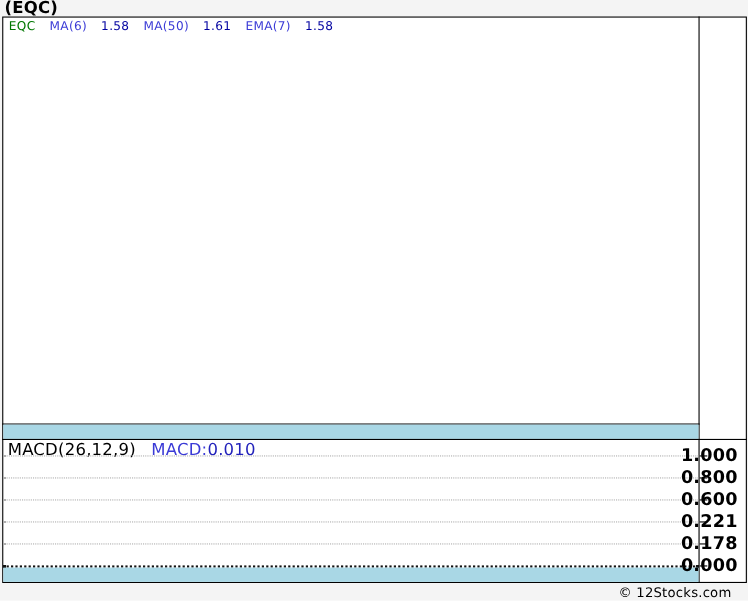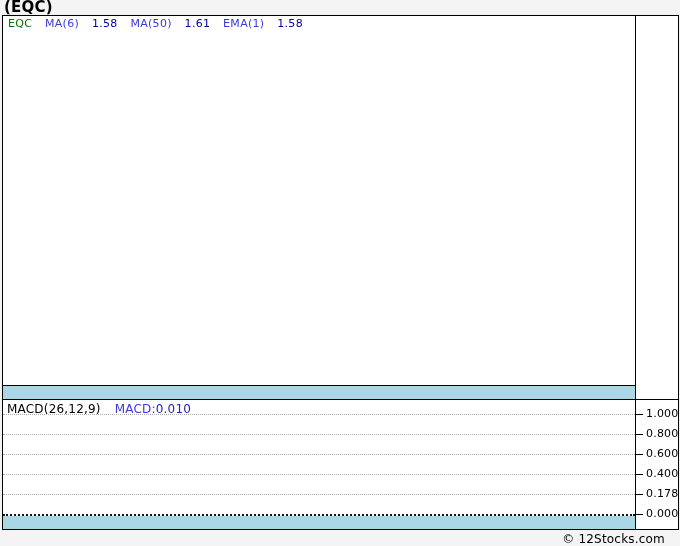--- a/index.html
+++ b/index.html
@@ -36,36 +36,37 @@
   .lb{color:#3a3ad6;}
   .vl{color:#0000a0;text-align:center;}
   
   .hline-main-bottom{left:2px;top:385px;width:634px;height:1px;background:#000;}
   .band{background:#a9d7e5;}
   .band1{left:3px;top:386px;width:632px;height:13px;}
   .hline-macd-top{left:2px;top:399px;width:677px;height:1px;background:#000;}
   .band2{left:3px;top:516px;width:632px;height:13px;}
   
   .macd-head{
-    left:7px;top:403px;font-size:12px;line-height:12px;letter-spacing:0.2px;
+    left:7px;top:403px;font-size:15px;line-height:12px;letter-spacing:0.2px;
     white-space:nowrap;color:#000;
   }
   .macd-head .sep{display:inline-block;width:14px;}
   .macd-lb{color:#3a3ad6;}
   .macd-vl{color:#2222bb;}
   
   .grid{left:3px;width:632px;height:0;border-top:1px dotted #adadad;}
   .g0{top:414px;} .g1{top:434px;} .g2{top:454px;} .g3{top:474px;} .g4{top:494px;}
   .zero{top:514px;border-top:2px dotted #111;}
   
   .tick{left:636px;width:7px;height:1px;background:#000;}
   .t0{top:414px;} .t1{top:434px;} .t2{top:454px;} .t3{top:474px;} .t4{top:494px;} .t5{top:514px;}
   .alabel{
-    left:646px;width:32px;font-size:11px;line-height:13px;color:#000;
+    left:619px;width:32px;font-size:16px;line-height:13px;color:#000;
     letter-spacing:0.2px;
+    font-weight:bold;
   }
   .a0{top:407px;} .a1{top:427px;} .a2{top:447px;} .a3{top:467px;} .a4{top:487px;} .a5{top:507px;}
   
   .copyright{
     right:15px;top:532px;font-size:12px;color:#000;letter-spacing:0.2px;margin-left:28px;
   }
 </style>
 </head>
 <body>
 
@@ -73,21 +74,21 @@
 
 <div class="abs frame"></div>
 <div class="abs vdivider"></div>
 
 <div class="abs legend">
   <span class="tk">EQC</span>
   <span class="lb">MA(6)</span>
   <span class="vl">1.58</span>
   <span class="lb">MA(50)</span>
   <span class="vl">1.61</span>
-  <span class="lb">EMA(1)</span>
+  <span class="lb">EMA(7)</span>
   <span class="vl">1.58</span>
 </div>
 
 <div class="abs hline-main-bottom"></div>
 <div class="abs band band1"></div>
 <div class="abs hline-macd-top"></div>
 
 <div class="abs macd-head">
   <span>MACD(26,12,9)</span><span class="sep"></span><span class="macd-lb">MACD:</span><span class="macd-vl">0.010</span>
 </div>
@@ -104,17 +105,17 @@
 <div class="abs tick t0"></div>
 <div class="abs tick t1"></div>
 <div class="abs tick t2"></div>
 <div class="abs tick t3"></div>
 <div class="abs tick t4"></div>
 <div class="abs tick t5"></div>
 
 <div class="abs alabel a0">1.000</div>
 <div class="abs alabel a1">0.800</div>
 <div class="abs alabel a2">0.600</div>
-<div class="abs alabel a3">0.400</div>
+<div class="abs alabel a3">0.221</div>
 <div class="abs alabel a4">0.178</div>
 <div class="abs alabel a5">0.000</div>
 
 <div class="abs copyright">© 12Stocks.com</div>
 
 </body></html>

